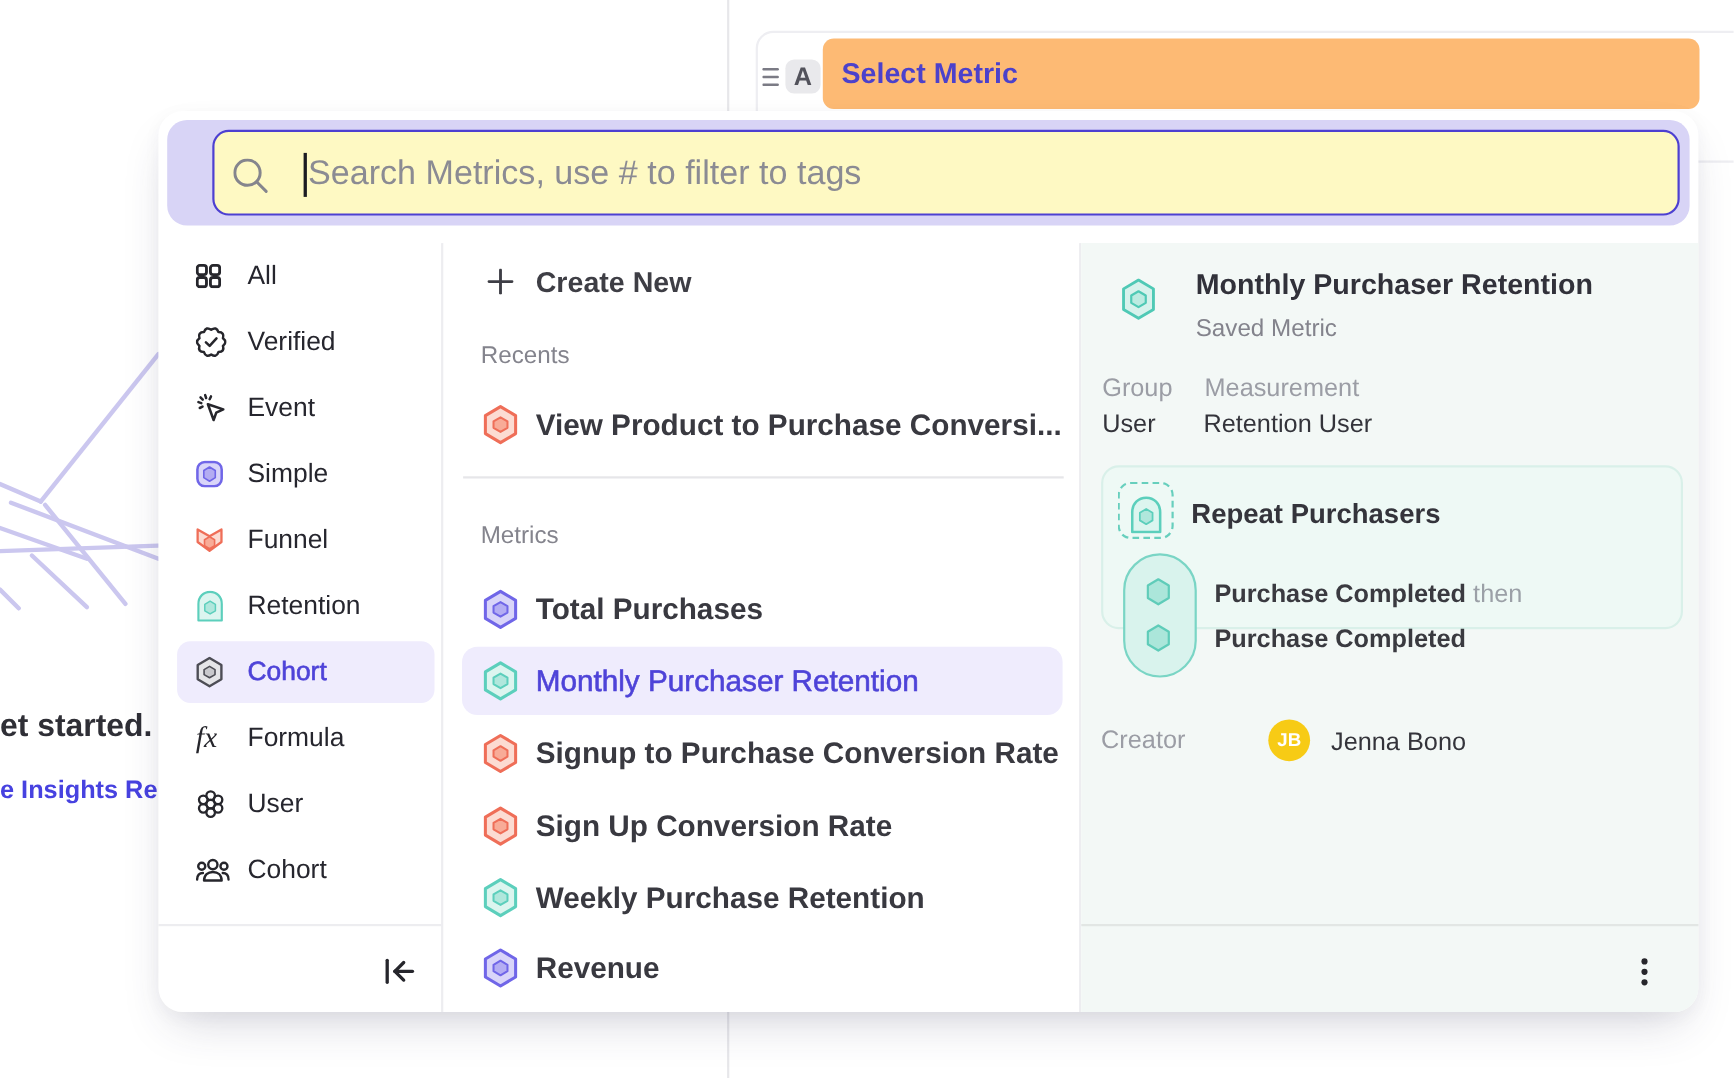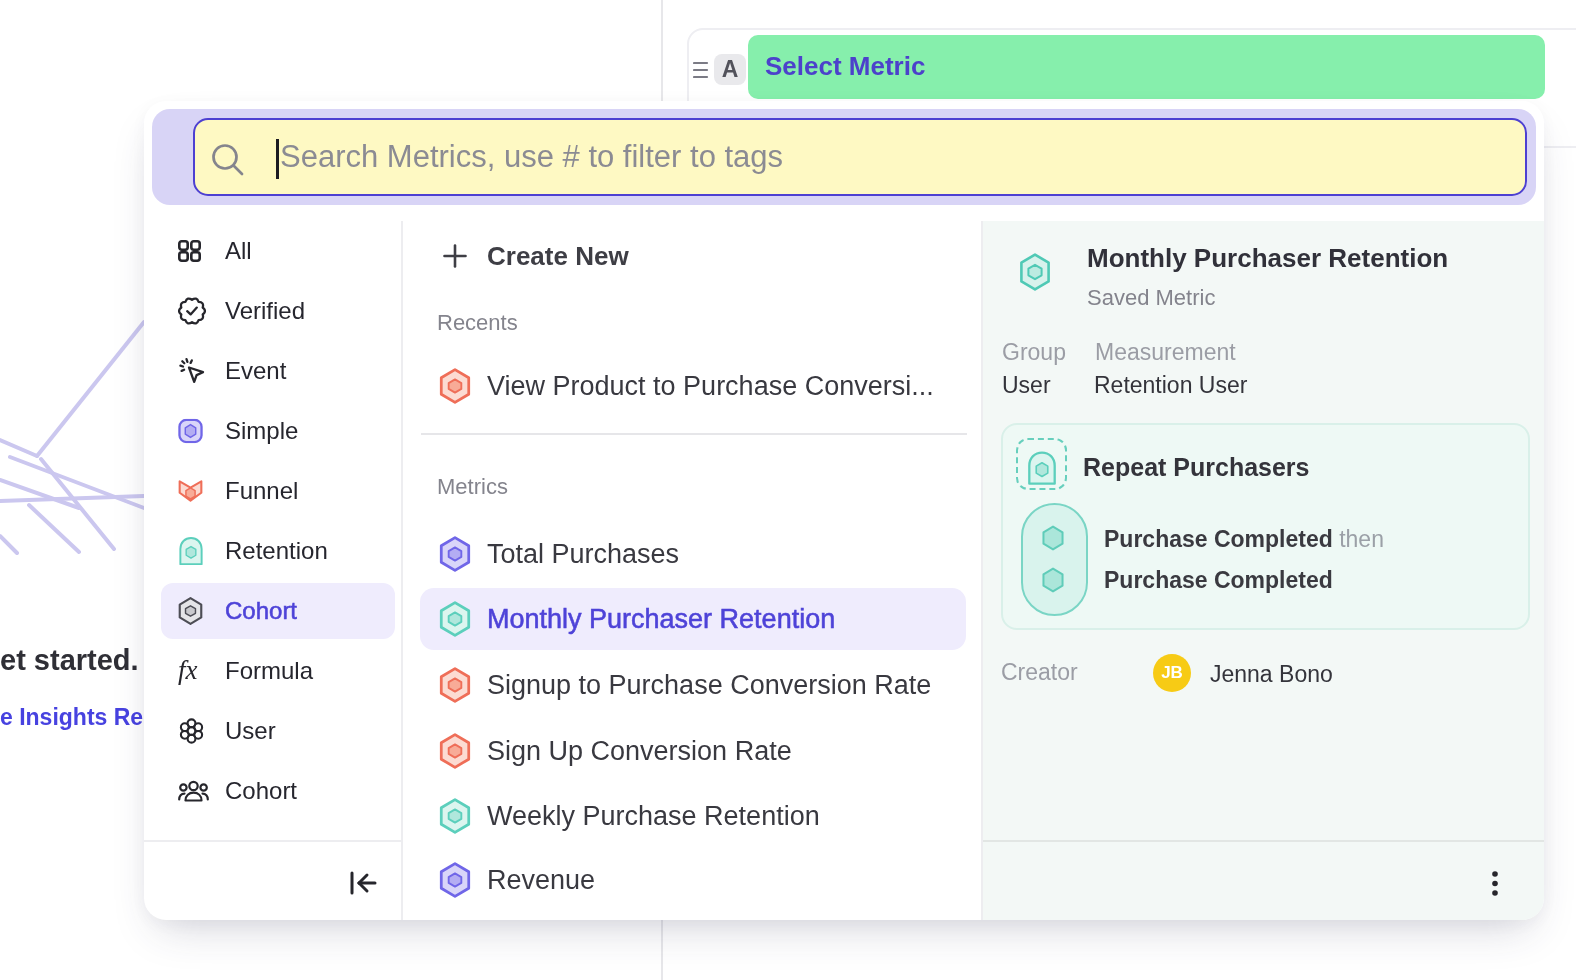--- a/index.html
+++ b/index.html
@@ -7,21 +7,21 @@
     font-family:"Liberation Sans", sans-serif; }
   .abs { position:absolute; }
   #page { position:relative; width:1576px; height:980px; }
   .vline { position:absolute; left:661px; top:0; width:2px; height:980px; background:#e7e7ea; }
   .bgtxt1 { position:absolute; left:0px; top:644px; font-size:29px; font-weight:700; color:#2f2f36; white-space:nowrap;}
   .bgtxt2 { position:absolute; left:0px; top:704px; font-size:23px; font-weight:700; color:#4742e0; white-space:nowrap;}
   
   #behind { position:absolute; left:687px; top:28px; width:940px; height:120px;
     background:#fff; border:2px solid #eeeef2; border-radius:16px; }
   #pill { position:absolute; left:748px; top:35px; width:797px; height:64px;
-    background:#86efac; border-radius:10px; }
+    background:#fdba74; border-radius:10px; }
   #pill span { position:absolute; left:17px; top:0; line-height:62px; font-size:26px; font-weight:700; color:#4c41cb; }
   #abadge { position:absolute; left:714px; top:54px; width:32px; height:31px; background:#e9e9ec;
     border-radius:8px; text-align:center; line-height:31px; font-size:23px; font-weight:700; color:#52525b;}
   
   #modal { position:absolute; left:144px; top:101px; width:1400px; height:819px;
     background:#fff; border-radius:22px;
     box-shadow:0 20px 44px -14px rgba(50,50,85,.22), 0 4px 16px rgba(50,50,85,.04); }
   #searchwrap { position:absolute; left:8px; top:8px; width:1384px; height:96px;
     background:#d8d4f6; border-radius:18px; }
   #searchbox { position:absolute; left:9px; top:9px; right:9px; bottom:9px;
@@ -36,27 +36,27 @@
   
   .srow { position:absolute; left:0; width:259px; height:60px; }
   .srow .ic { position:absolute; left:34px; top:50%; transform:translateY(-50%); }
   .srow .tx { position:absolute; left:81px; top:0; line-height:60px; font-size:24px; color:#26262e; font-weight:500;}
   .srow.sel .bgp { position:absolute; left:17px; top:2px; width:234px; height:56px; background:#efecfd; border-radius:12px; }
   .srow.sel .tx { color:#4e43d8; font-weight:500; -webkit-text-stroke:0.55px #4e43d8; }
   
   .mlabel { position:absolute; left:34px; font-size:22px; font-weight:400; color:#84848d; }
   .mrow { position:absolute; left:0; width:580px; height:64px; }
   .mrow .ic { position:absolute; left:36px; top:50%; transform:translateY(-50%); }
-  .mrow .tx { position:absolute; left:84px; top:0; line-height:64px; font-size:27px; color:#393940; font-weight:400; white-space:nowrap;}
+  .mrow .tx { position:absolute; left:84px; top:0; line-height:64px; font-size:27px; color:#393940; font-weight:700; white-space:nowrap;}
   .mrow.sel .bgp { position:absolute; left:17px; top:1px; width:546px; height:62px; background:#efecfd; border-radius:14px; }
   .mrow.sel .tx { color:#4e43d8; font-weight:500; -webkit-text-stroke:0.55px #4e43d8; }
   #mdivider { position:absolute; left:18px; top:212px; width:546px; height:2px; background:#e6e6e9; }
   
   .rlabel { font-size:23px; color:#9b9da5; }
-  #card { position:absolute; left:18px; top:202px; width:529px; height:207px; background:#eef9f5;
+  #card { position:absolute; left:18px; top:202px; width:529px; height:149px; background:#eef9f5;
     border:2px solid #d9f0e9; border-radius:16px; }
   #dashbox { position:absolute; left:13px; top:13px; width:51px; height:52px;
     border:2px dashed #67cfbd; border-radius:12px; }
   #capsule { position:absolute; left:18px; top:78px; width:67px; height:113px;
     background:#d9f3ed; border:2px solid #7ad5c5; border-radius:34px; }
   #rpfoot { position:absolute; left:0; top:619px; width:561px; height:2px; background:#e2e6e4; }
   #sbfoot { position:absolute; left:0; top:619px; width:257px; height:2px; background:#ededf0; }
   .nw { white-space:nowrap; }
 </style>
 </head>

